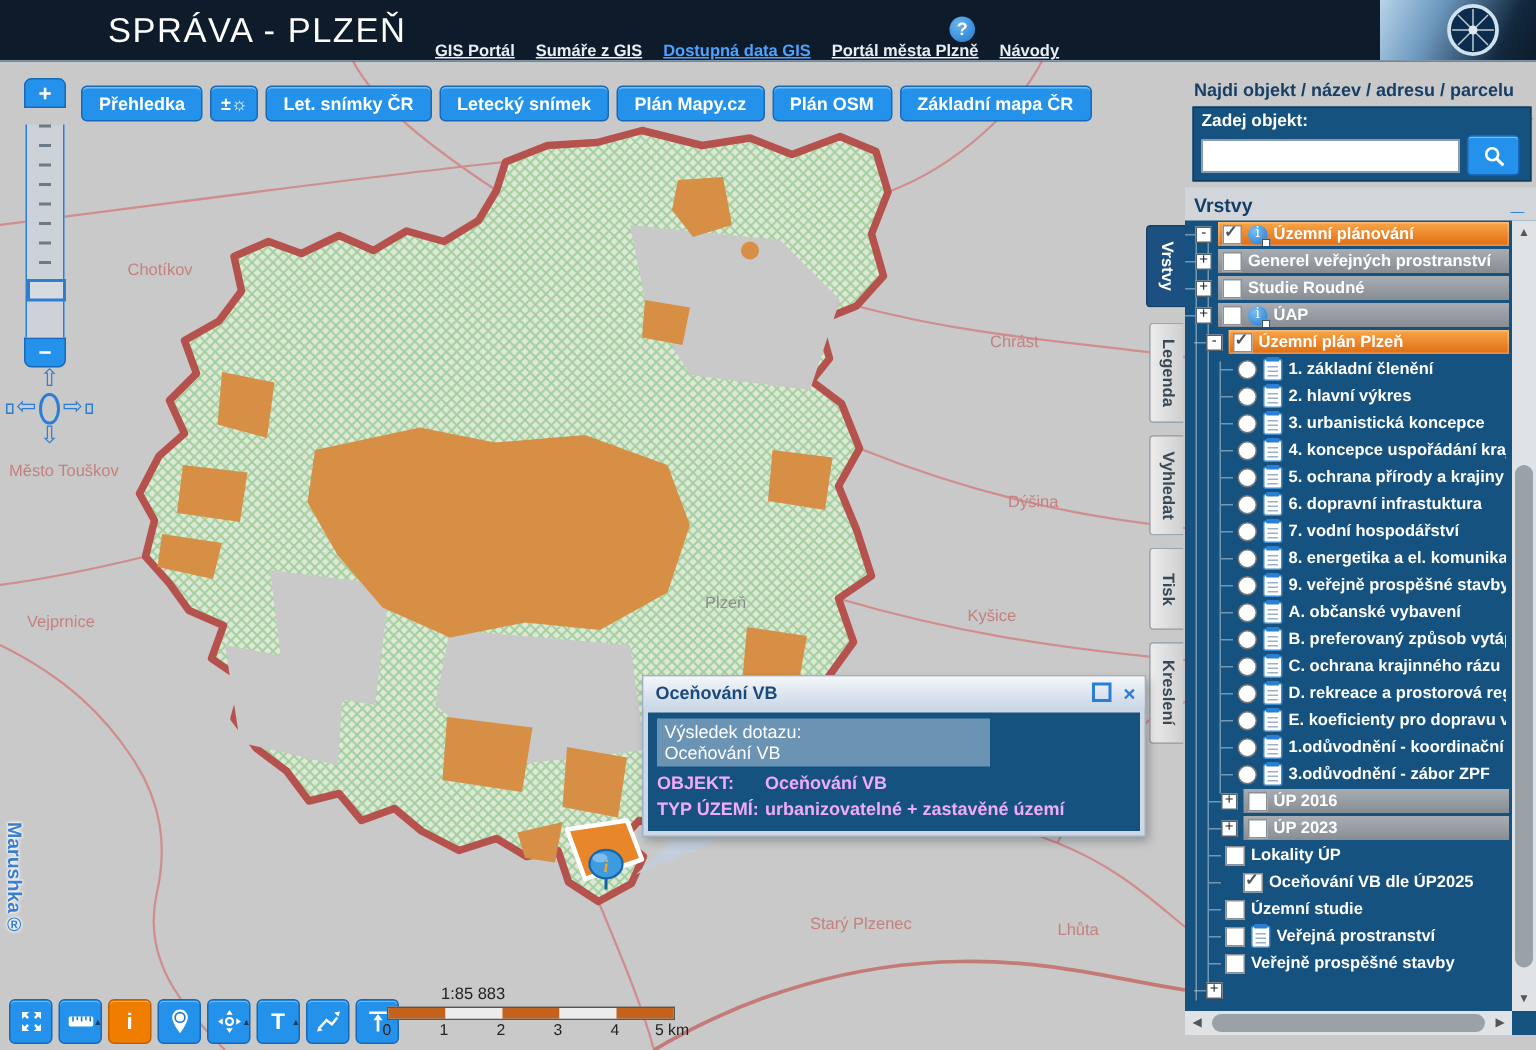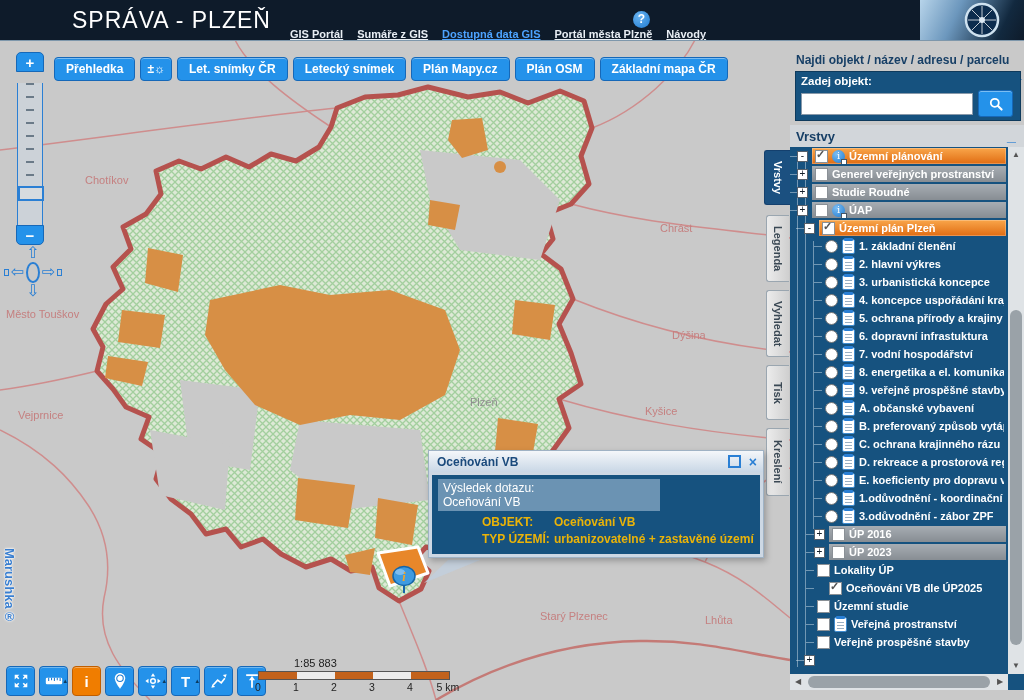--- a/index.html
+++ b/index.html
@@ -74,21 +74,21 @@
   .popup{position:absolute;left:428px;top:450px;width:334px;z-index:35;background:#cdd8e4;
          border:1px solid #9fb2c4;box-shadow:2px 3px 6px rgba(0,0,0,.25);}
   .popup-title{height:21px;background:linear-gradient(#f4f7fa,#c9d7e6);display:flex;align-items:center;
                padding:0 6px 0 8px;}
   .popup-title .ttl{flex:1;color:#1a4a7c;font-size:12px;font-weight:bold;}
   .pmax{width:9px;height:9px;border:2px solid #2a7fd4;margin-right:8px;cursor:pointer;}
   .pclose{color:#2a7fd4;font-size:14px;font-weight:bold;line-height:14px;cursor:pointer;}
   .popup-body{margin:3px;background:#16527f;padding:4px 6px 6px;}
   .popup-result{background:#6b93b3;width:212px;padding:2px 5px;margin-bottom:3px;}
   .popup-result div{color:#fff;font-size:12px;font-weight:normal;line-height:14px;}
-  .prow{display:flex;color:#eab308;font-size:12px;font-weight:bold;line-height:17px;margin-left:44px;}
+  .prow{display:flex;color:#f0abfc;font-size:12px;font-weight:bold;line-height:17px;}
   .prow .k{width:72px;flex:none;}
 
   
   .find-title{position:absolute;left:796px;top:53px;width:226px;z-index:30;color:#173f66;
               font-size:12px;font-weight:bold;display:flex;flex-direction:column;}
   .find-title .min{margin-left:auto;color:#2a7fd4;cursor:pointer;font-weight:bold;}
   .search-box{position:absolute;left:795px;top:71px;width:226px;height:50px;z-index:30;background:#16527f;
               border:1px solid #0e3a5c;box-sizing:border-box;padding:3px 5px;}
   .search-label{color:#fff;font-size:11.5px;font-weight:bold;margin-bottom:3px;}
   .search-row{display:flex;gap:5px;align-items:center;}

